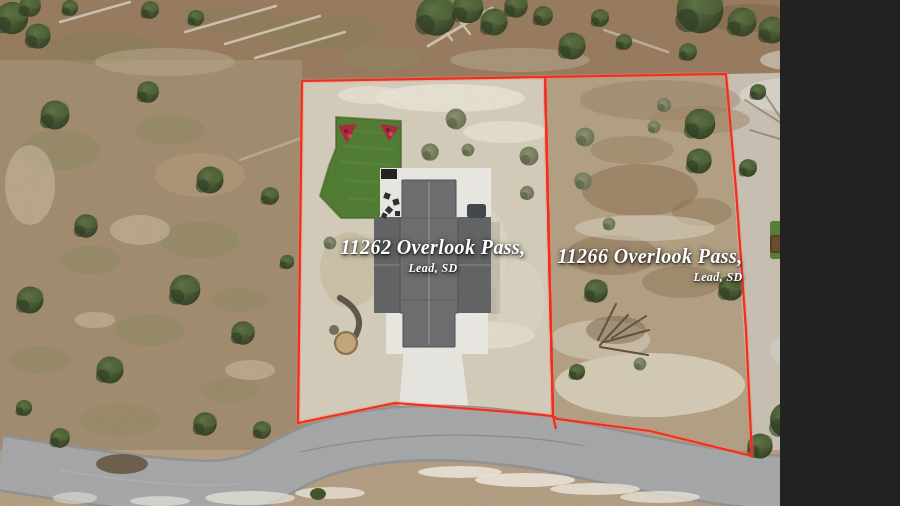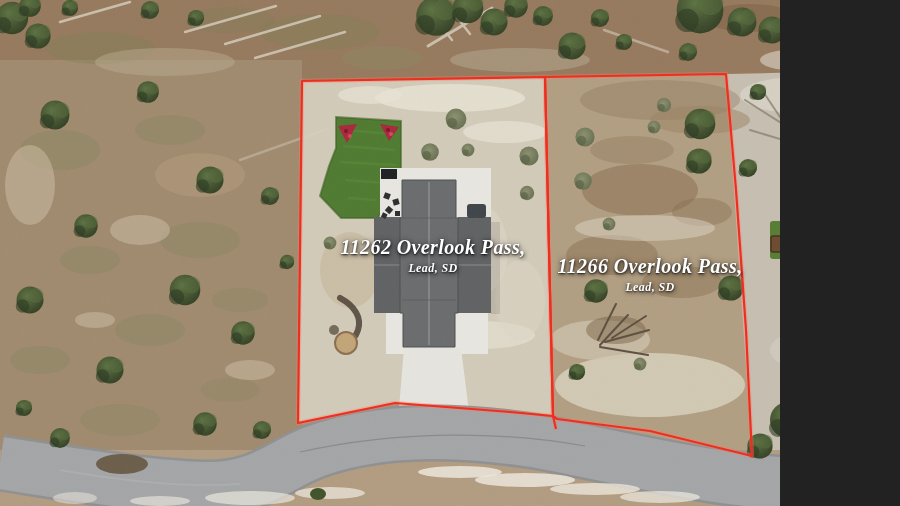--- a/index.html
+++ b/index.html
@@ -302,17 +302,17 @@
     <path stroke="#ed2b1d" stroke-width="2.2" d="M553,416 L556,429"></path>
   </g>
 
   <rect width="900" height="506" filter="url(#grain)"></rect>
 </svg>
 
 <div class="lot-label" style="left:433px;top:258px;">
   <div>11262 Overlook Pass,</div>
   <div class="l2">Lead, SD</div>
 </div>
-<div class="lot-label" style="left:650px;top:277px;">
+<div class="lot-label" style="left:650px;top:267px;text-align:right;">
   <div>11266 Overlook Pass,</div>
   <div class="l2">Lead, SD</div>
 </div>
 </div>
 
 </body></html>

